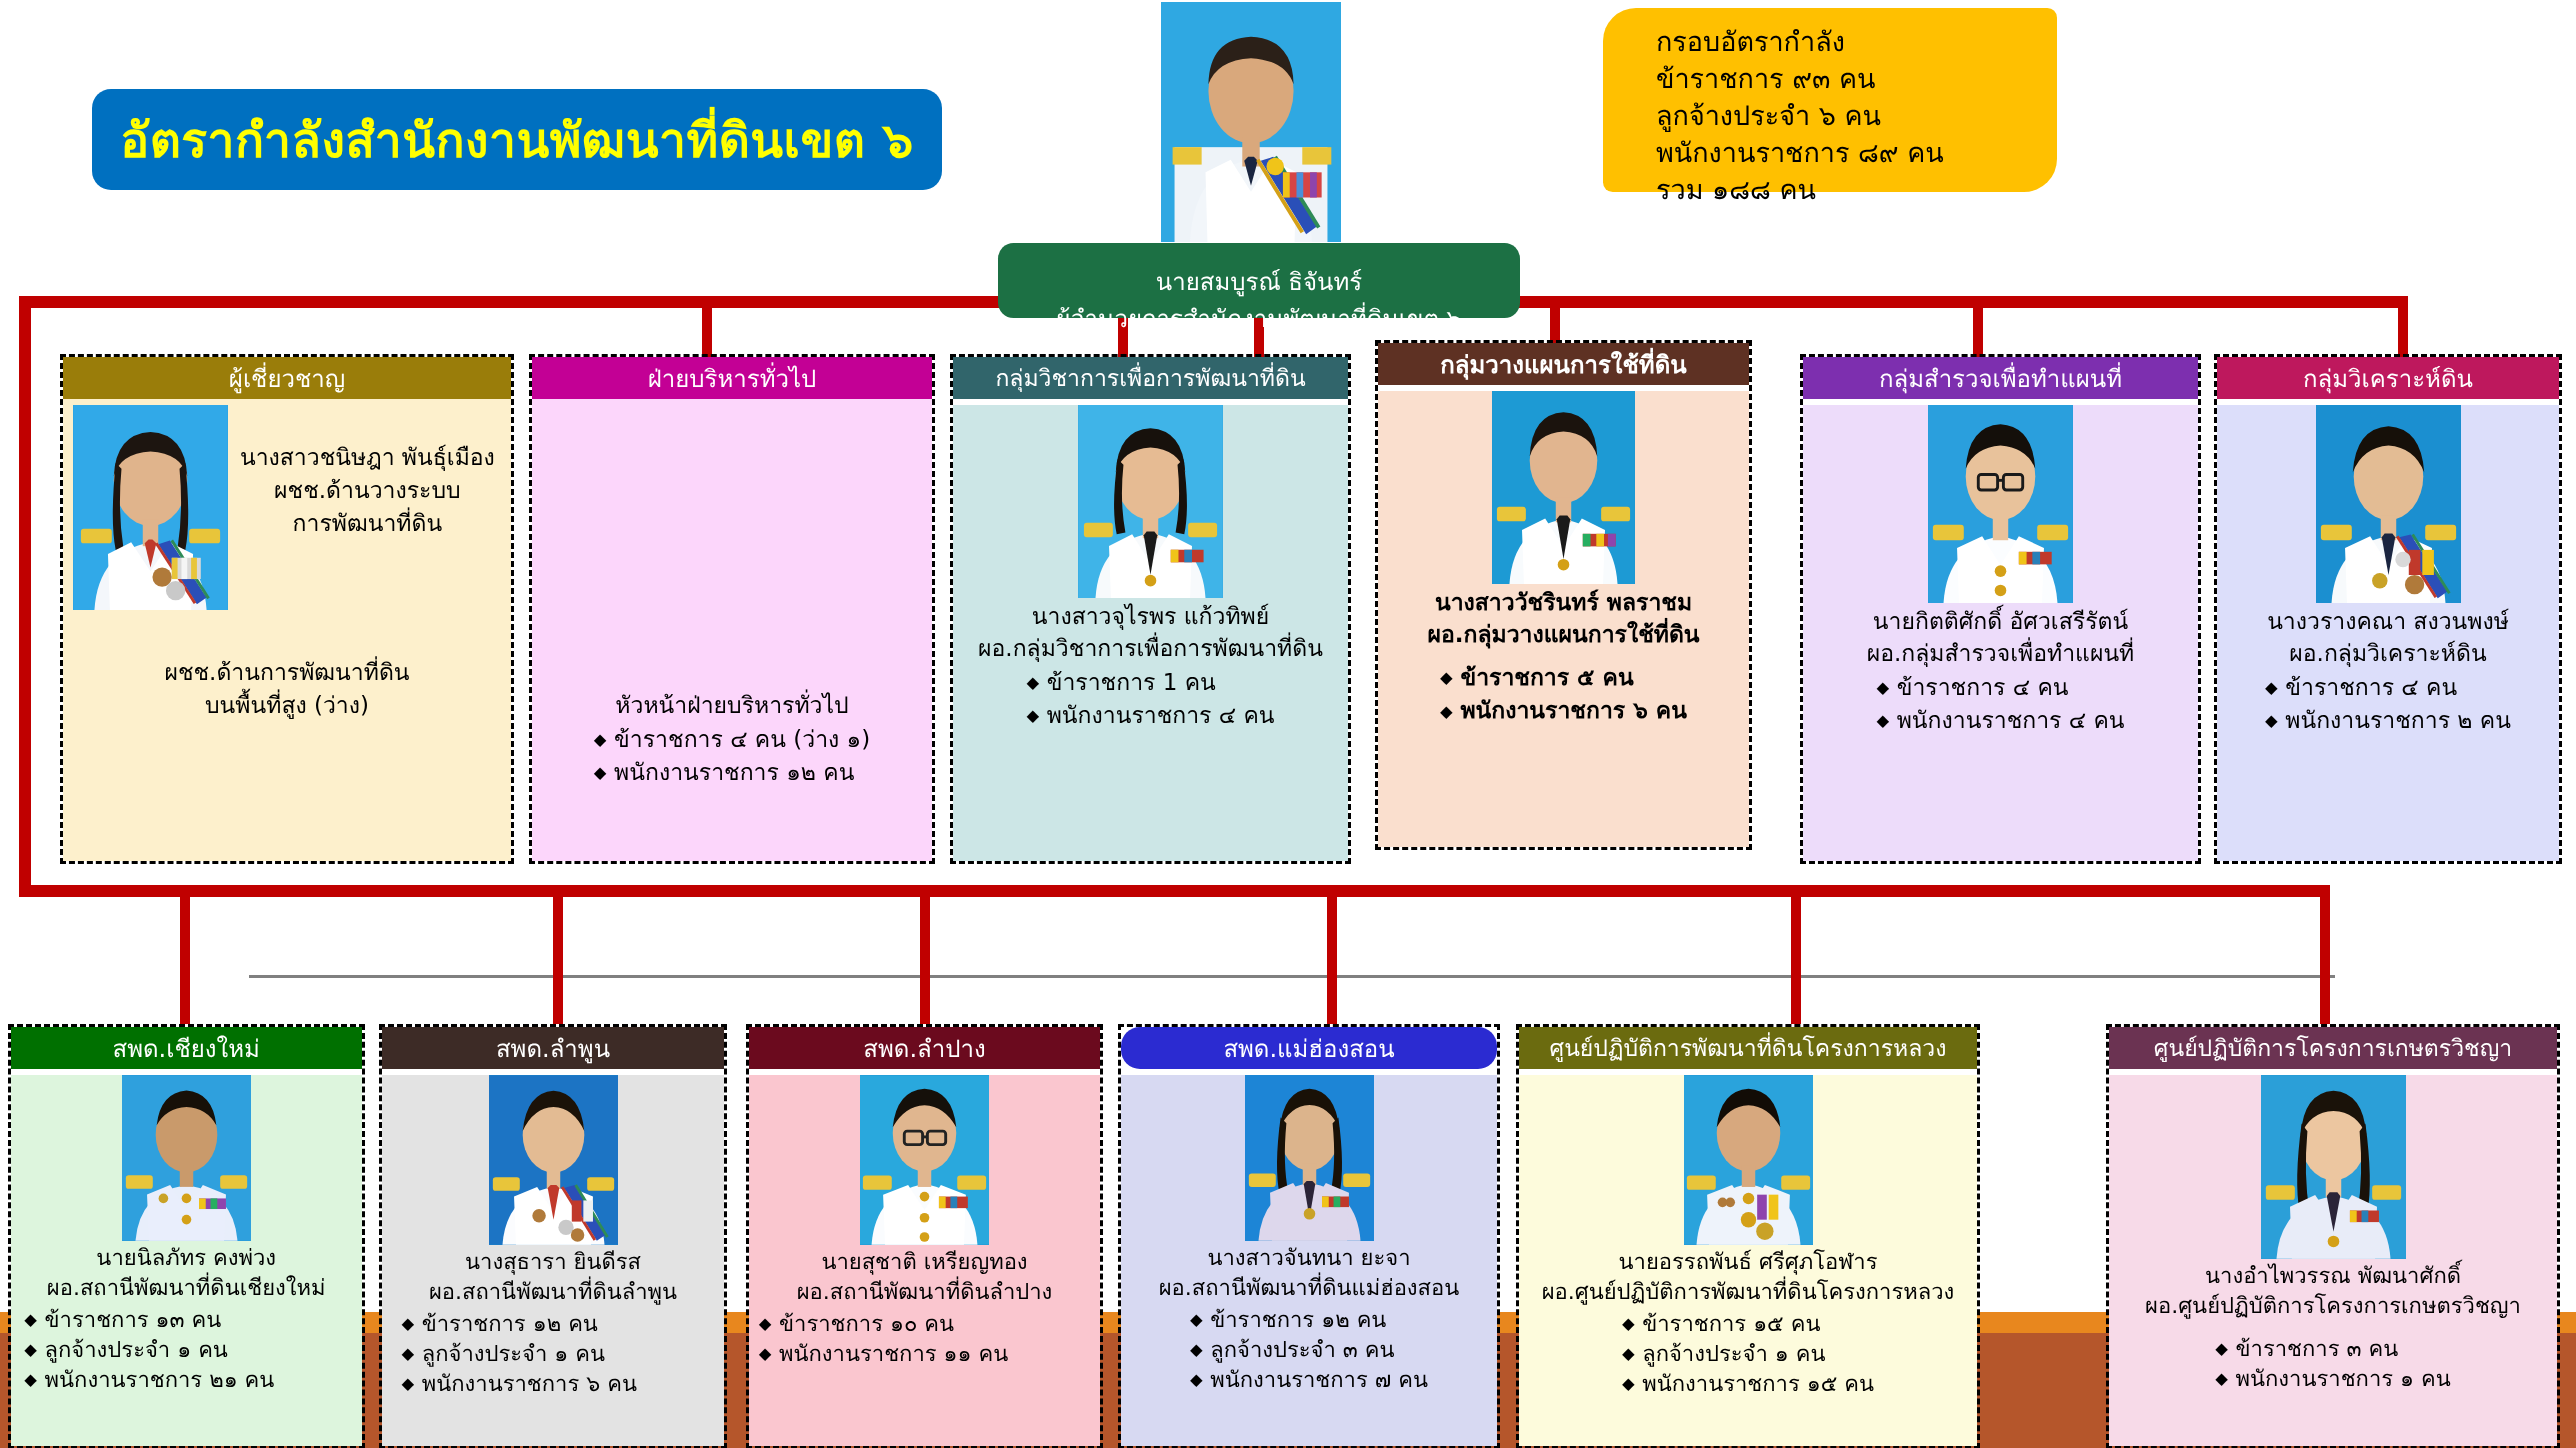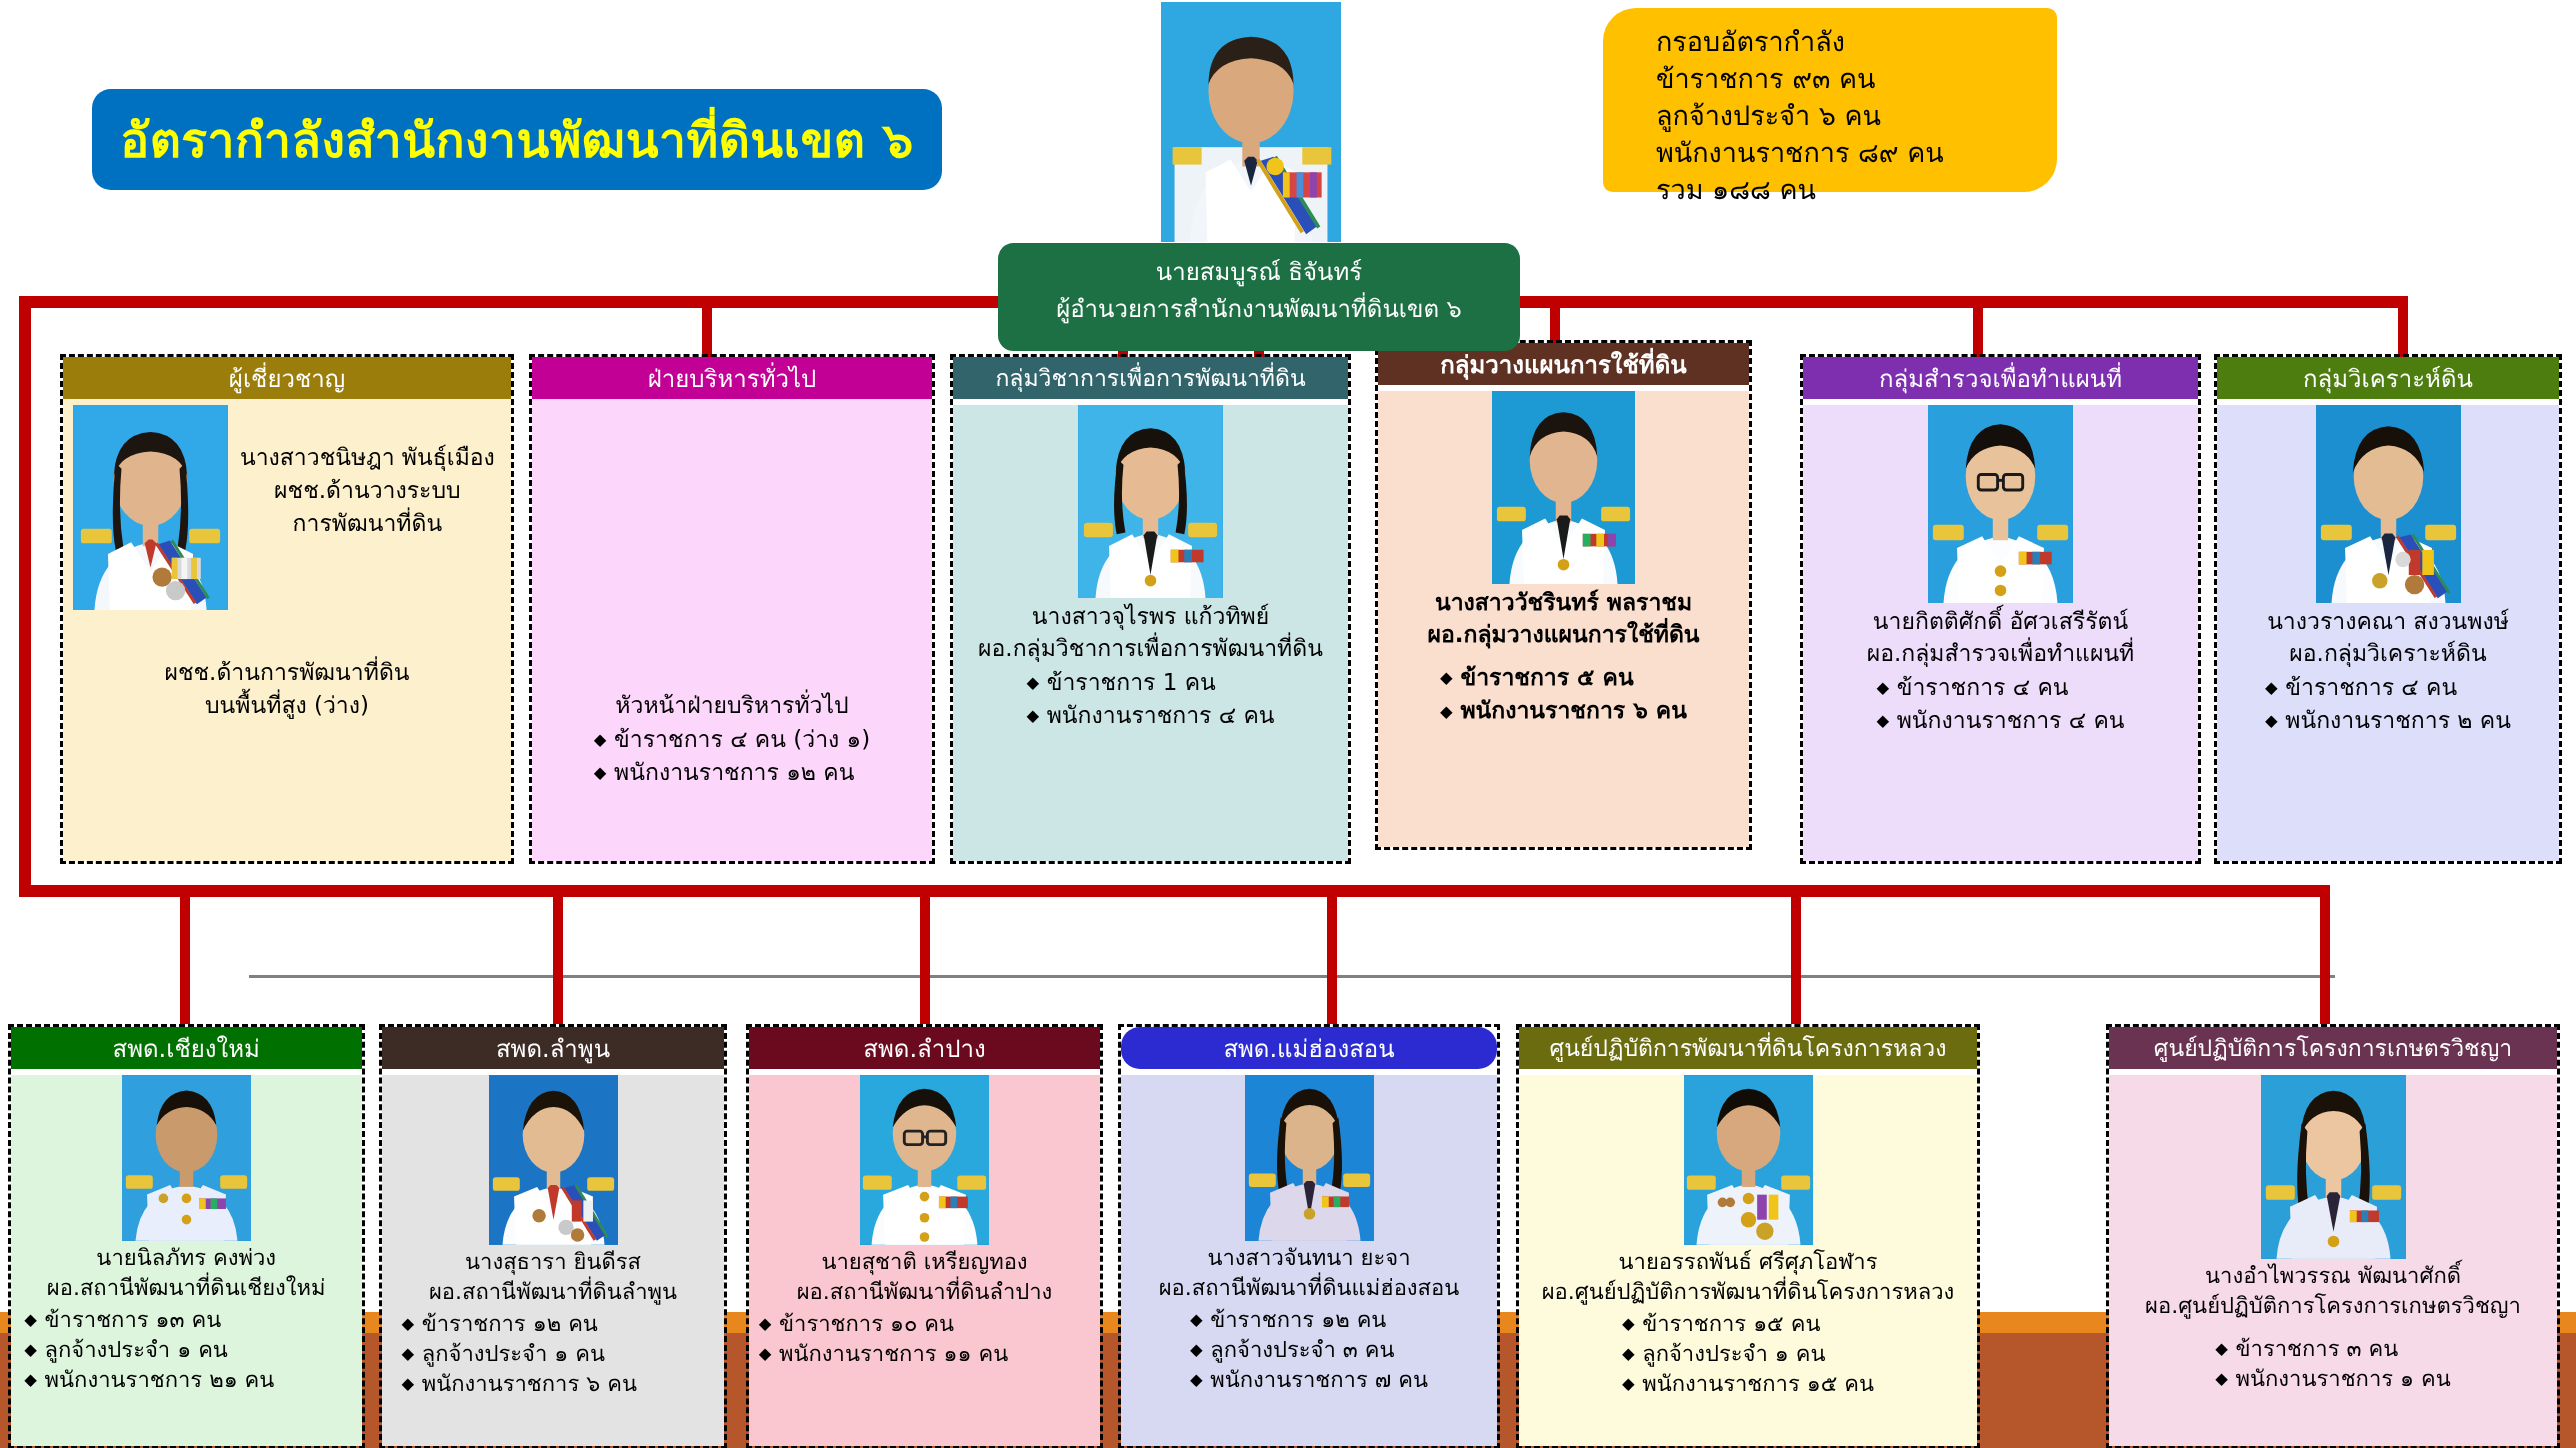--- a/index.html
+++ b/index.html
@@ -45,26 +45,26 @@
     left: 1161px; top: 1.9px;
     width: 180px; height: 240px;
     overflow: hidden;
     background: #2aa8e0;
   }
 
   
   .dir-box {
     position: absolute;
     left: 998px; top: 243px;
-    width: 522px; height: 108px;
+    width: 522px; height: 75px;
     background: #1C7044;
     border-radius: 15.5px;
     color: #ffffff;
     text-align: center;
-    padding-top: 11px;
+    padding-top: 21px;
     font-size: 24px;
     line-height: 37px;
     z-index: 5;
   }
 
   
   .line { position: absolute; background: #C00000; }
   .line-gray { position: absolute; background: #808080; }
 
   
@@ -337,21 +337,21 @@
       <div>นายกิตติศักดิ์  อัศวเสรีรัตน์</div>
       <div>ผอ.กลุ่มสำรวจเพื่อทำแผนที่</div>
       <ul class="bullets">
         <li>ข้าราชการ ๔ คน</li>
         <li>พนักงานราชการ ๔ คน</li>
       </ul>
     </div>
   </div>
 
   <div class="card" style="left:2214px; top:354px; width:348px; height:510px;">
-    <div class="card-hd" style="background:#4d7c0f;">
+    <div class="card-hd" style="background:#be185d;">
       <span>กลุ่มวิเคราะห์ดิน</span>
     </div>
     <div class="card-bd" style="background:#DCDEFA;">
       <div class="photo" style="width:145px; height:198px;">
         <svg width="145" height="198" viewBox="0 0 150 205">
           <rect width="150" height="205" fill="#1b8fd0"></rect>
           <path d="M16 205 Q20 145 75 136 Q130 145 134 205 Z" fill="#f7fafc"></path>
           <ellipse cx="75" cy="74" rx="36" ry="45" fill="#e3bc94"></ellipse>
           <path d="M38 70 Q41 24 75 22 Q109 24 112 70 Q102 44 75 42 Q48 44 38 70 Z" fill="#161009"></path>
           <rect x="67" y="114" width="16" height="26" fill="#e3bc94"></rect>

